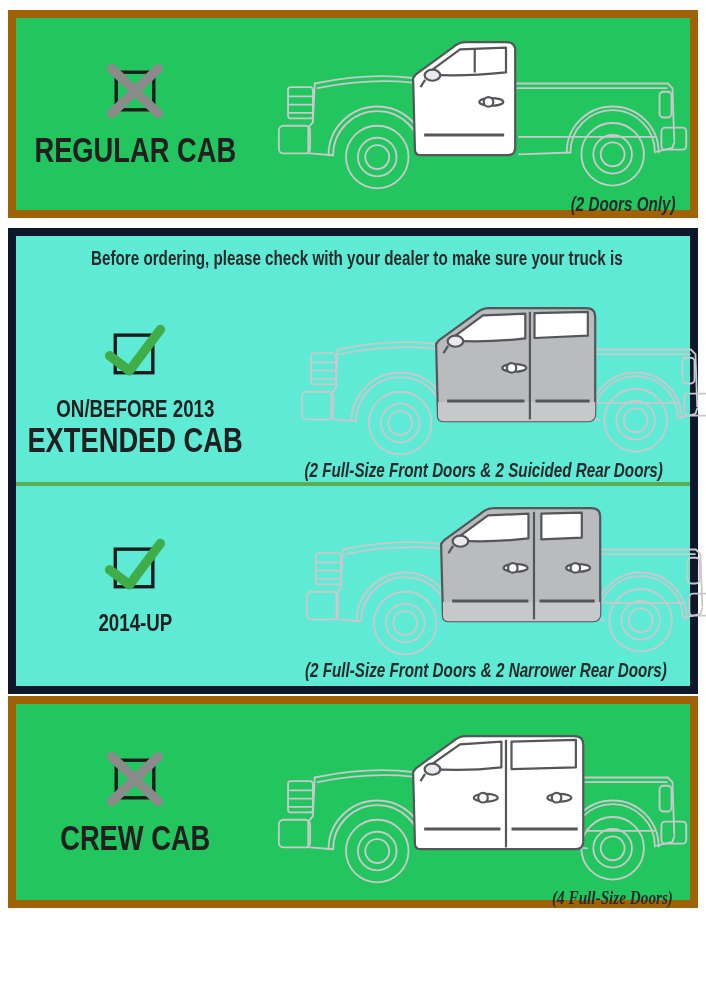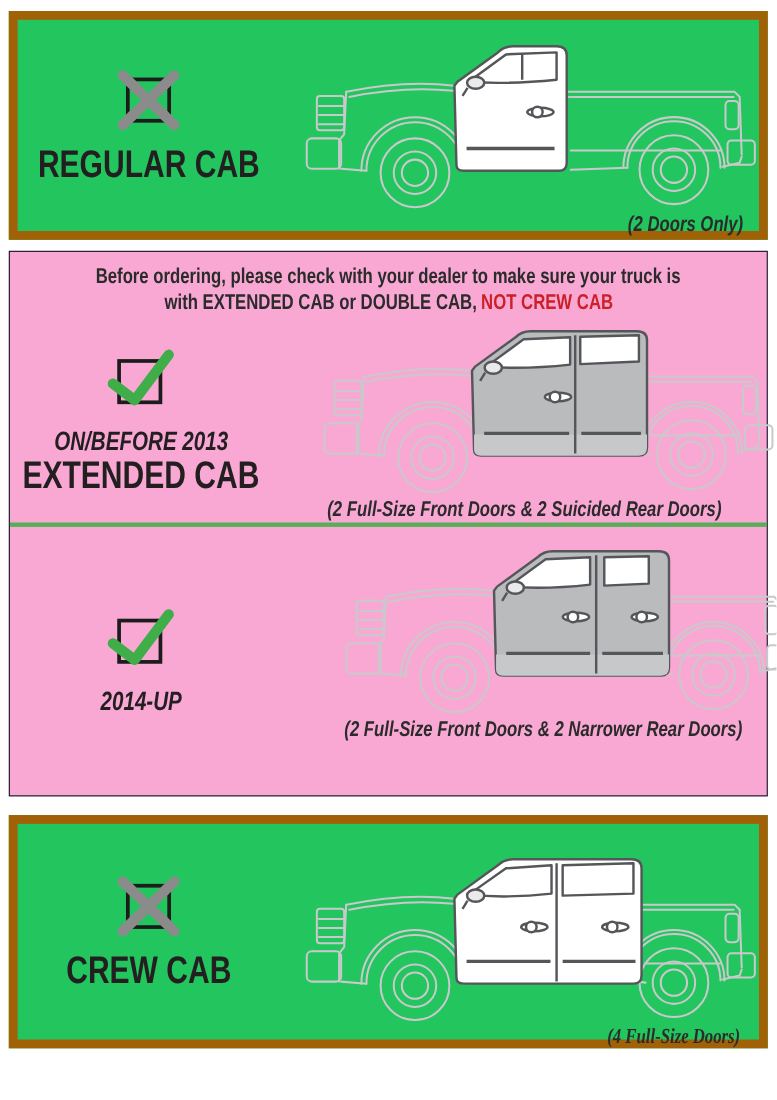--- a/index.html
+++ b/index.html
@@ -18,27 +18,27 @@
 
   
   .panel-gray{
     margin:0 8px; background:#22c55e; border:8px solid #a16207;
     box-sizing:border-box; display:flex;
   }
   .sec1{ margin-top:10px; height:208px; }
   .sec4{ margin-top:1px; height:212px; }
 
   .green-wrap{
-    margin:10px 8px 17px 8px; border:1px solid #0f172a; background:#f9a8d4;
+    margin:10px 8px 2px 8px; border:8px solid #0f172a; background:#5eead4;
     box-sizing:border-box;
   }
   .green-sec{ display:flex; box-sizing:border-box; }
   .sec2{ height:246px; display:block; }
   .sec2-row{ display:flex; height:184px; }
-  .sec3{ height:244px;gap:15px; }
+  .sec3{ height:200px; }
   .green-divider{ height:4px; background:#57ae57; }
 
   
   .leftcol{
     width:238px; flex:0 0 238px;
     display:flex; flex-direction:column; align-items:center; justify-content:center;
   }
   .rightcol{
     flex:1 1 auto;
     display:flex; flex-direction:column; align-items:flex-end; justify-content:flex-start;
@@ -47,21 +47,21 @@
   .sec3 .rightcol{ padding-top:12px; }
   .sec4 .rightcol{ padding-top:22px;font-family:Liberation Serif, serif; }
   .sec2-row .rightcol{ padding-top:0; }
 
   .cab-label{
     font-weight:bold; font-size:35px; line-height:36px; color:#231f20;
     margin-top:10px; white-space:nowrap;
   }
   .cab-sublabel{
     font-weight:bold; font-size:24px; line-height:26px; color:#231f20;
-    margin-top:12px; white-space:nowrap;font-style:italic;
+    margin-top:12px; white-space:nowrap;
   }
   .cab-sublabel + .cab-label{ margin-top:0; }
 
   .caption{
     font-weight:bold; font-style:italic; font-size:19.5px; line-height:22px;
     color:#2b2b2b; margin-top:1px; white-space:nowrap;
   }
 
   
   .notice{
@@ -130,21 +130,20 @@
           </svg></div>
       <div class="caption"><span class="cond">(2 Doors Only)</span></div>
     </div>
   </section>
 
   <div class="green-wrap">
 
     <section class="green-sec sec2">
       <div class="notice">
         <div><span class="cond">Before ordering, please check with your dealer to make sure your truck is</span></div>
-        <div><span class="cond"><span>with EXTENDED CAB or DOUBLE CAB,</span><span class="warning">NOT CREW CAB</span></span></div>
       </div>
       <div class="sec2-row">
         <div class="leftcol">
           <svg width="62" height="62" viewBox="0 0 66 66">
             <rect x="12" y="14" width="40" height="40" fill="none" stroke="#1c1c1c" stroke-width="3.6"></rect>
             <path d="M6,36 L27,52 L60,8" fill="none" stroke="#3fae49" stroke-width="10" stroke-linecap="round" stroke-linejoin="round"></path>
           </svg>
           <div class="cab-sublabel"><span class="cond">ON/BEFORE 2013</span></div>
           <div class="cab-label"><span class="cond">EXTENDED CAB</span></div>
         </div>

